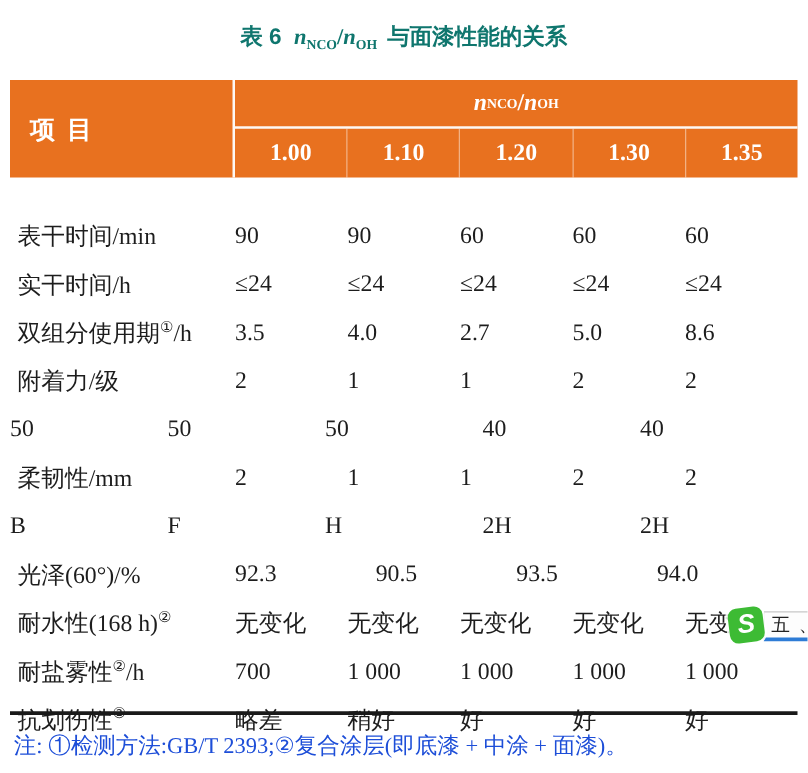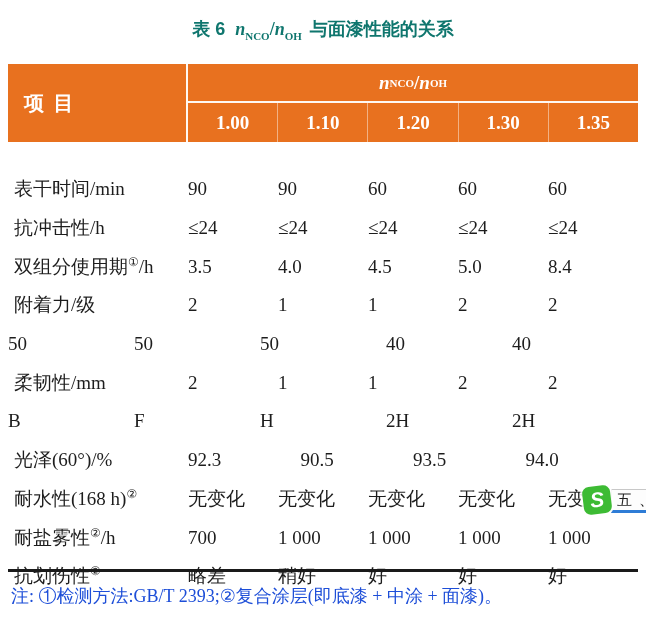--- a/index.html
+++ b/index.html
@@ -127,34 +127,34 @@
   <div class="tbody" id="tbody">
       <div class="trow">
         <div class="tlabel"><span>表干时间/min</span></div>
         <div class="tcell">90</div>
         <div class="tcell">90</div>
         <div class="tcell">60</div>
         <div class="tcell">60</div>
         <div class="tcell">60</div>
       </div>
       <div class="trow">
-        <div class="tlabel"><span>抗冲击性/h</span></div>
+        <div class="tlabel"><span>实干时间/h</span></div>
         <div class="tcell">≤24</div>
         <div class="tcell">≤24</div>
         <div class="tcell">≤24</div>
         <div class="tcell">≤24</div>
         <div class="tcell">≤24</div>
       </div>
       <div class="trow">
         <div class="tlabel"><span>双组分使用期</span><sup>①</sup><span>/h</span></div>
         <div class="tcell">3.5</div>
         <div class="tcell">4.0</div>
-        <div class="tcell">4.5</div>
+        <div class="tcell">2.7</div>
         <div class="tcell">5.0</div>
-        <div class="tcell">8.4</div>
+        <div class="tcell">8.6</div>
       </div>
       <div class="trow">
         <div class="tlabel"><span>附着力/级</span></div>
         <div class="tcell">2</div>
         <div class="tcell">1</div>
         <div class="tcell">1</div>
         <div class="tcell">2</div>
         <div class="tcell">2</div>
       </div>
       <div class="trow">

